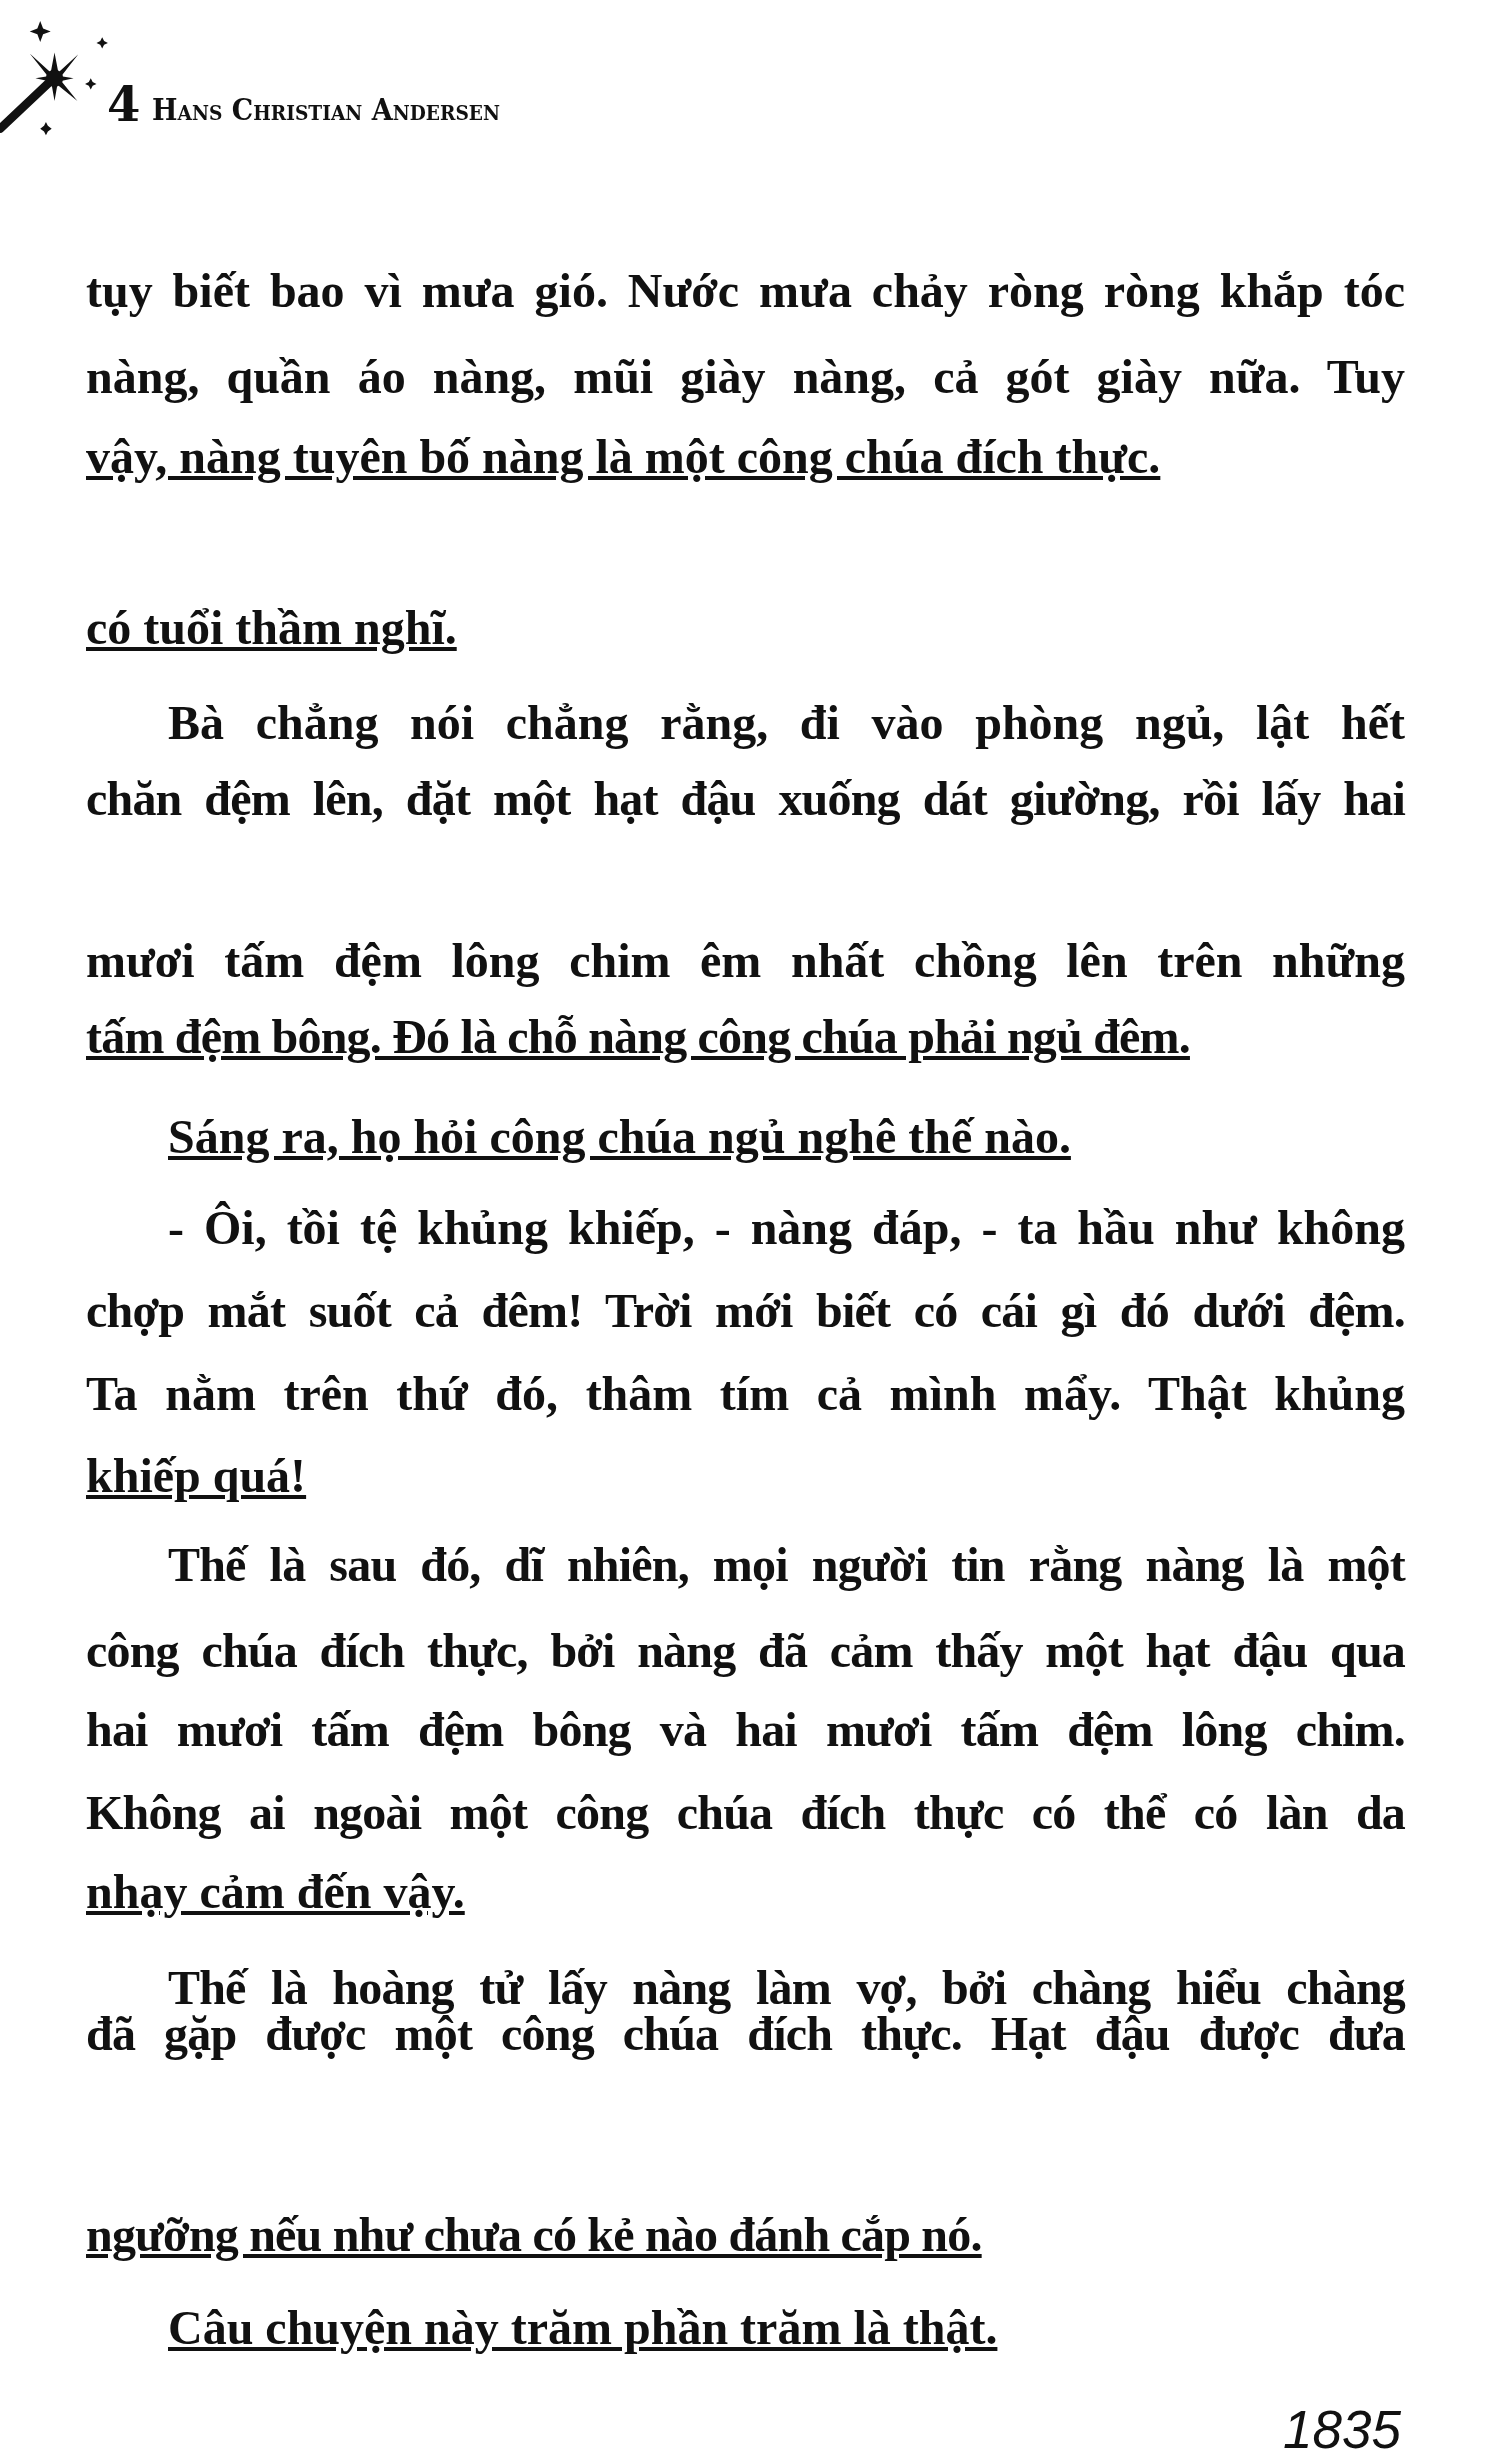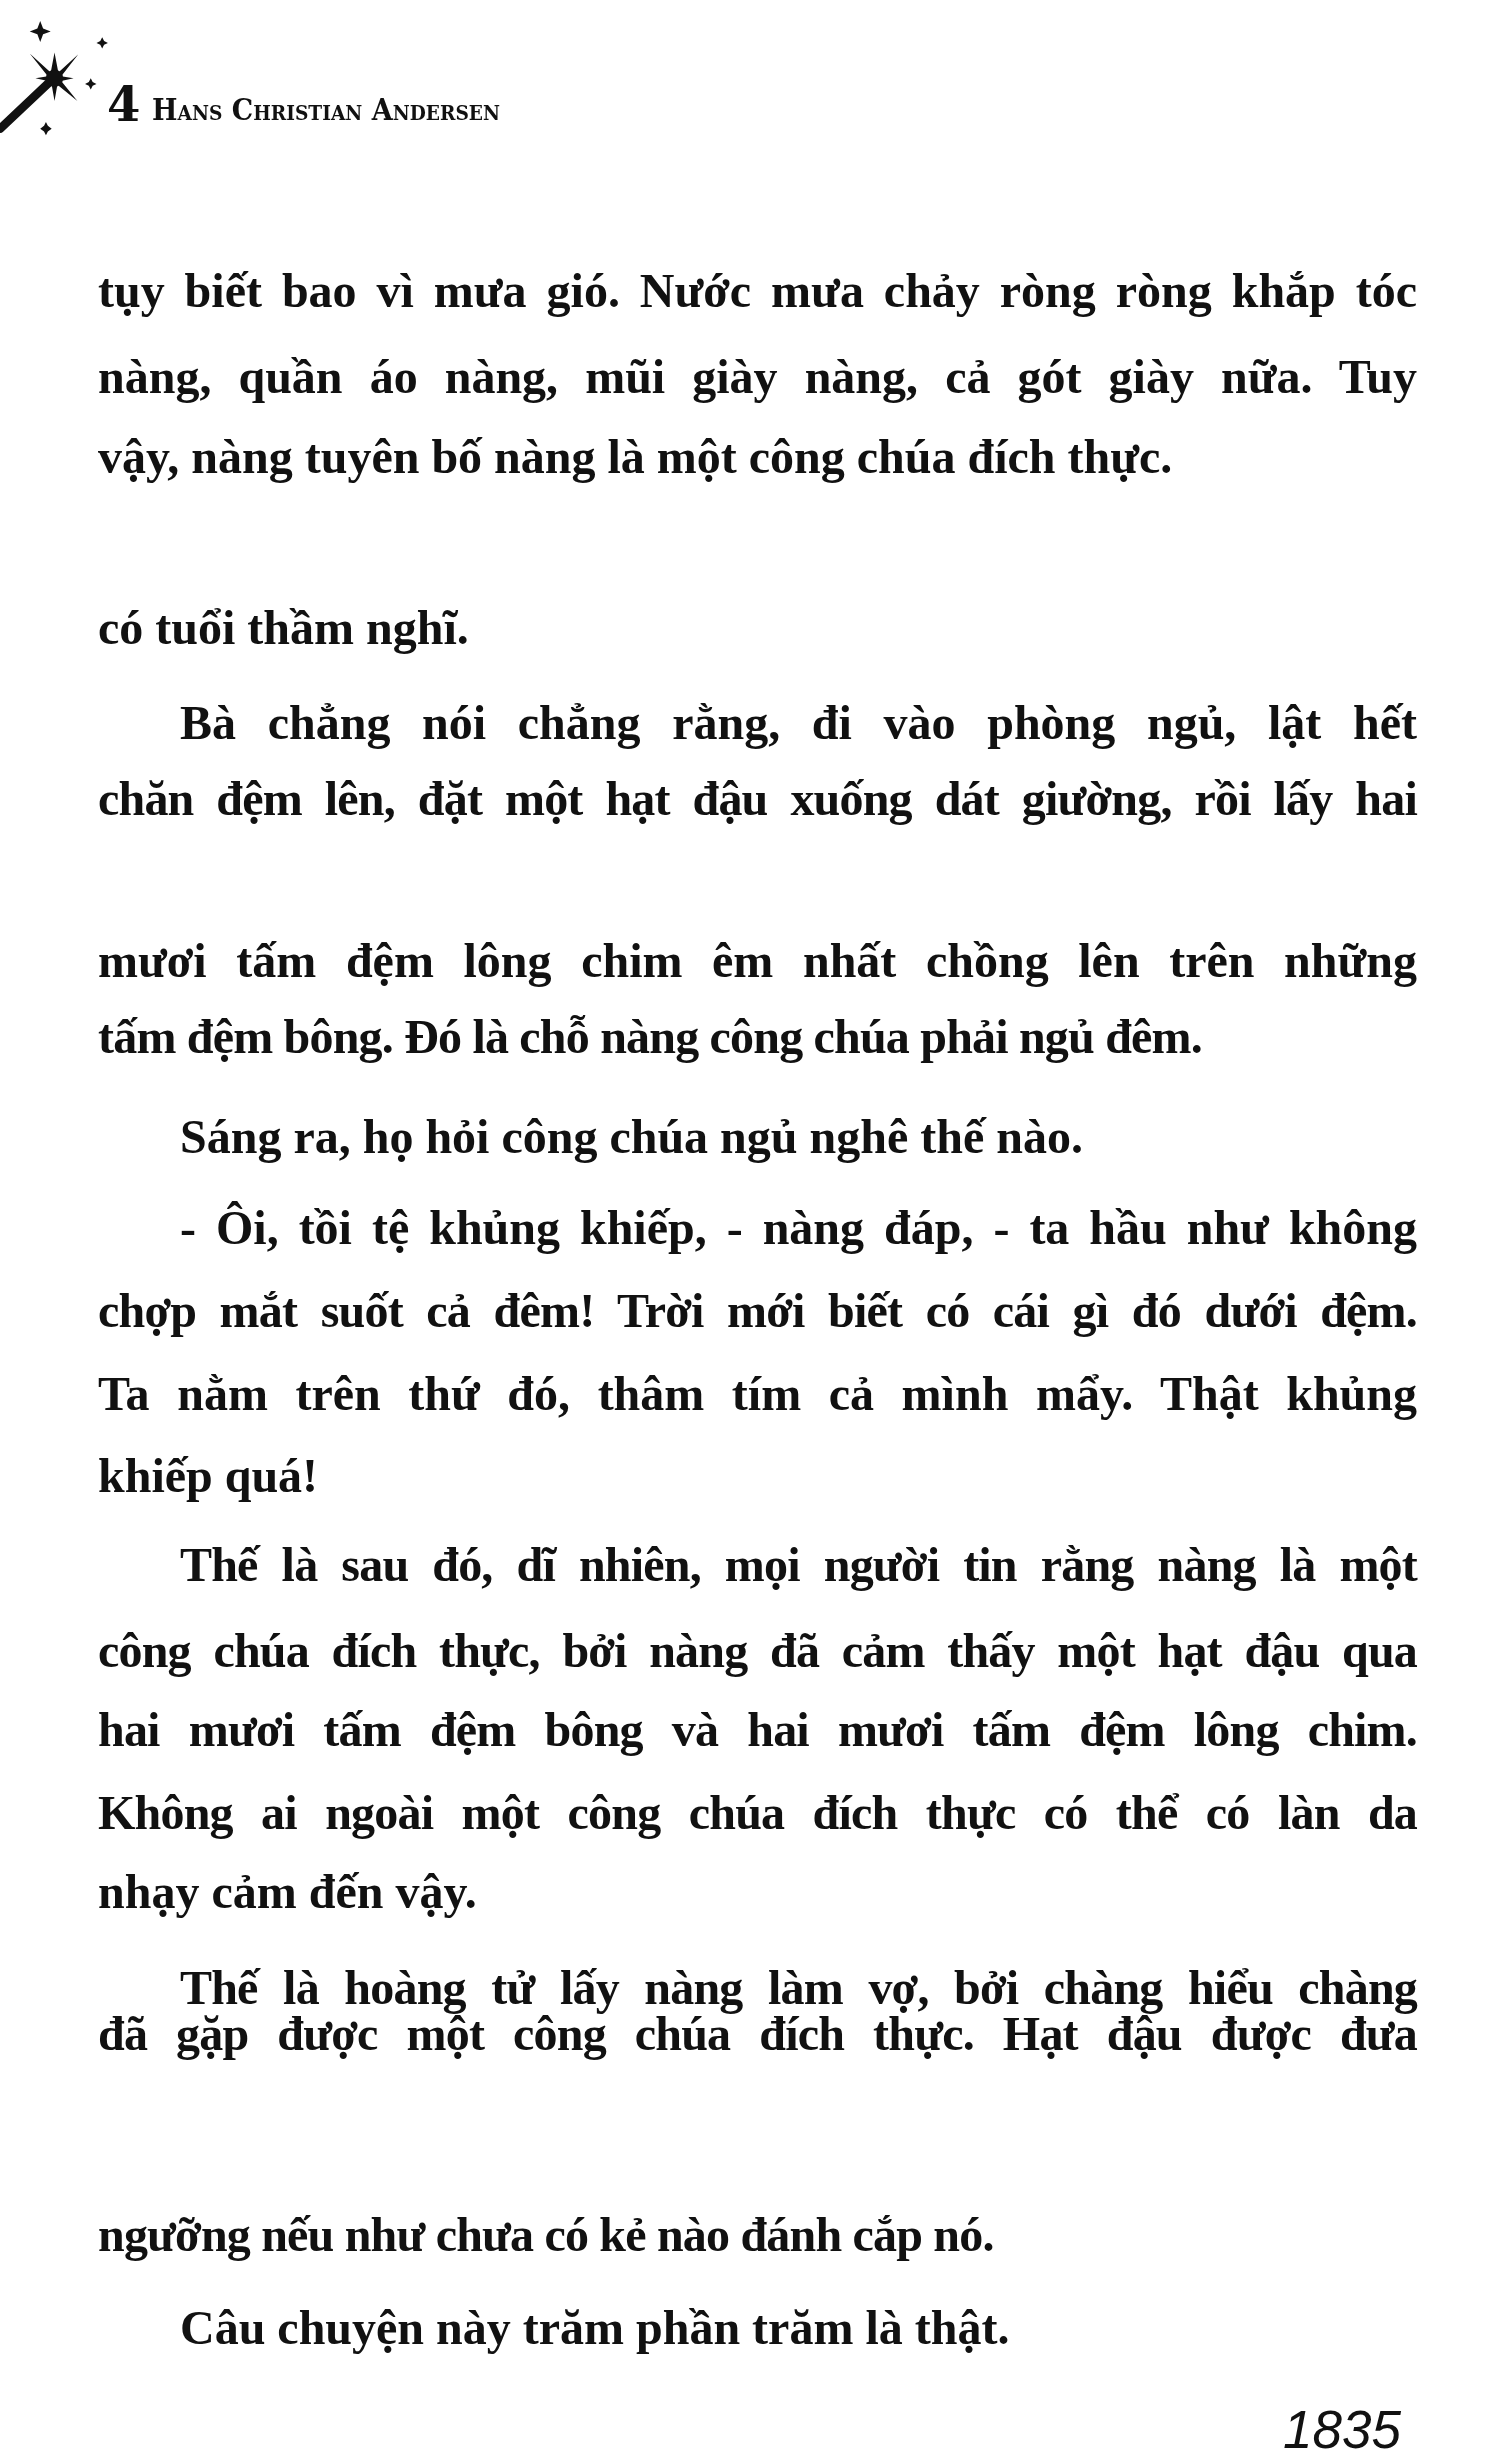--- a/index.html
+++ b/index.html
@@ -18,24 +18,24 @@
     font-family: "DejaVu Serif", serif; font-weight: bold; font-size: 29px; line-height: 38px;
     font-variant: small-caps; letter-spacing: 0px; color: #111;
     transform: scaleX(0.93); transform-origin: left center; white-space: nowrap;
   }
 
   .body-text { position: absolute; left: 0; top: 0; width: 1490px; height: 2462px; }
   .line {
     position: absolute; left: 86px; width: 1319px; height: 67px;
     font-family: "Liberation Serif", serif; font-weight: bold; font-size: 48px; line-height: 67px;
     white-space: nowrap; color: #111;
-    text-align: justify; text-align-last: justify; margin-left: 12px;
+    text-align: justify; text-align-last: justify;
   }
   .line.indent { left: 168px; width: 1237px; }
-  .line.last { text-align: center; text-align-last: left; }
+  .line.last { text-align: center; text-align-last: left; text-decoration: underline; }
   .line.cond { letter-spacing: -0.8px; }
 
   .page-number {
     position: absolute; left: 1277px; top: 2401px; width: 124px;
     font-family: Liberation Sans, sans-serif; font-style: italic; font-size: 53px; line-height: 57px;
     text-align: right; color: #111;
   }
 </style>
 </head>
 <body>

